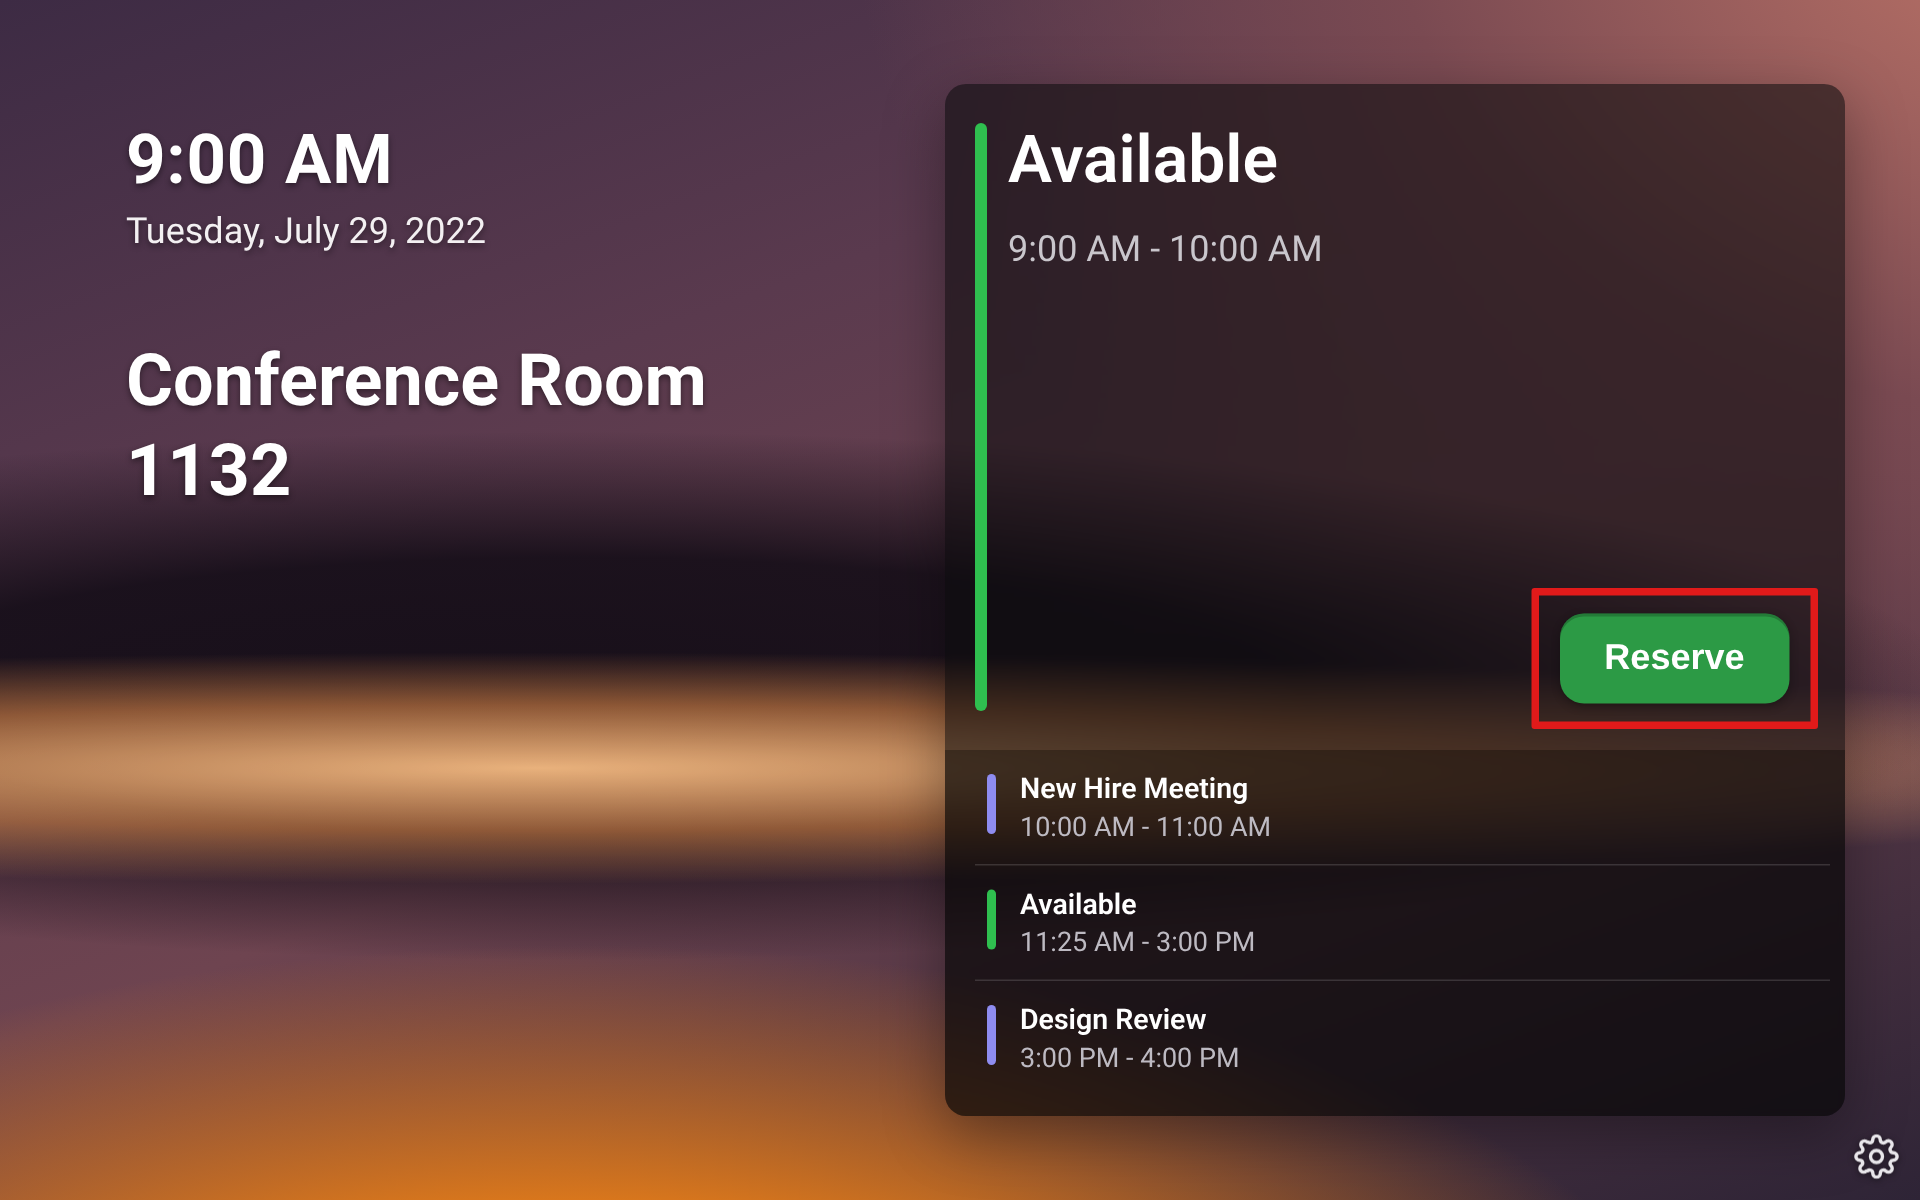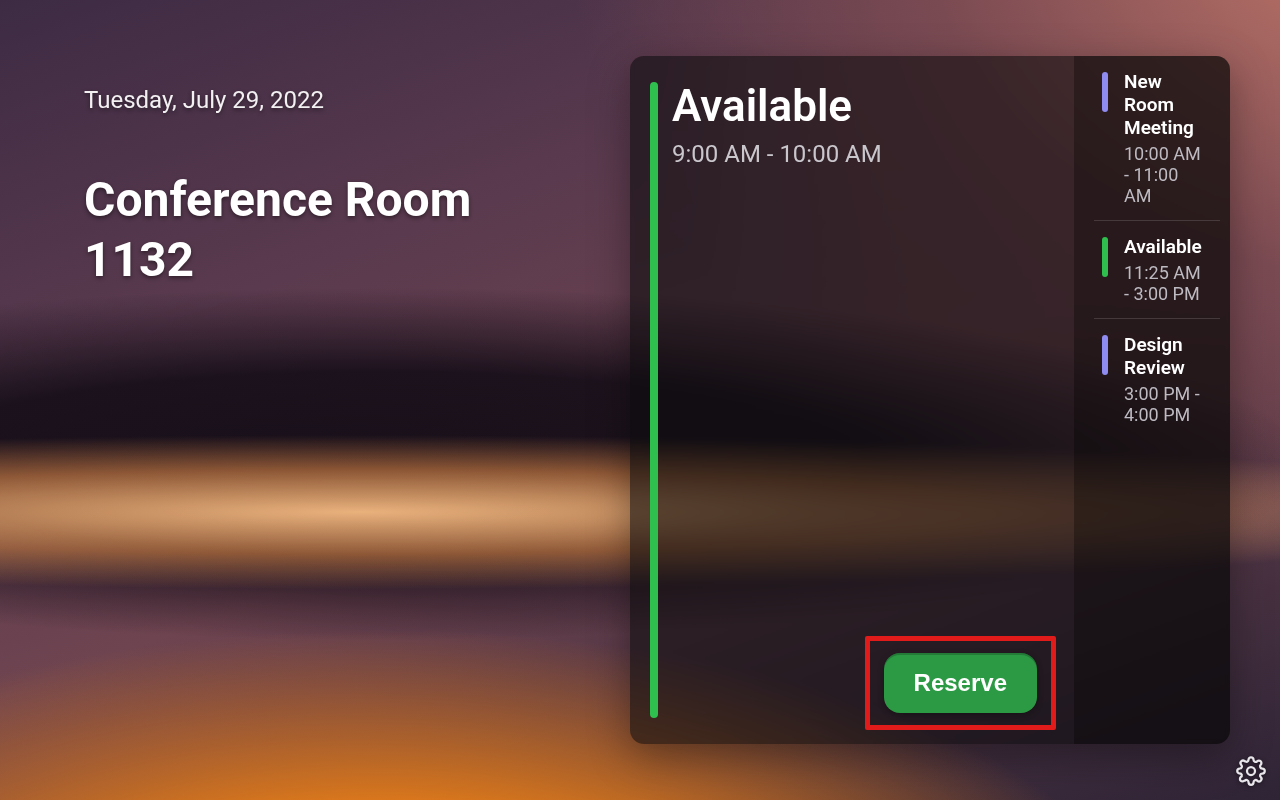--- a/index.html
+++ b/index.html
@@ -39,36 +39,36 @@
   
   .panel {
     position: absolute;
     left: 630px; top: 56px;
     width: 600px; height: 688px;
     border-radius: 14px;
     background: rgba(10,10,12,0.58);
     backdrop-filter: blur(2px);
     box-shadow: 0 12px 40px rgba(0,0,0,0.35);
     overflow: hidden;
-    display: flex; 
+    display: flex; flex-direction: column;
   }
 
   .current-slot {
     position: relative;
     padding: 24px 28px 24px 42px;
     flex: 0 0 444px;
   }
   .current-slot .accent {
     position: absolute; left: 20px; top: 26px; bottom: 26px;
     width: 8px; border-radius: 4px;
   }
   .accent.green  { background: #2fbf4f; }
 
   .slot-title { color: #fff; font-size: 44px; font-weight: 600; }
-  .slot-time  { color: #c9c6cc; font-size: 24px; margin-top: 8px; }
+  .slot-time  { color: #c9c6cc; font-size: 24px; margin-top: 20px; }
 
   .reserve-wrap {
     position: absolute; right: 18px; bottom: 14px;
     border: 5px solid #e11a1a;
     padding: 12px 14px;
     border-radius: 2px;
   }
   .reserve-btn {
     background: #2c9a45;
     color: #fff;
@@ -107,40 +107,41 @@
     filter: drop-shadow(0 1px 2px rgba(0,0,0,0.5));
   }
   .settings svg { width: 100%; height: 100%; }
 </style>
 </head>
 <body>
 
 <div class="wallpaper"></div>
 
 <div class="left-col">
+  <div class="clock-time">9:00 AM</div>
   <div class="clock-date">Tuesday, July 29, 2022</div>
   <div class="room-name">Conference Room 1132</div>
 </div>
 
 <div class="panel">
 
   <div class="current-slot">
     <div class="accent green"></div>
     <div class="slot-title">Available</div>
     <div class="slot-time">9:00 AM - 10:00 AM</div>
 
     <div class="reserve-wrap">
       <button class="reserve-btn">Reserve</button>
     </div>
   </div>
 
   <div class="upcoming">
     <div class="up-item">
       <div class="mini-accent purple" style="background: rgb(142, 140, 240);"></div>
-      <div class="up-title">New Room Meeting</div>
+      <div class="up-title">New Hire Meeting</div>
       <div class="up-time">10:00 AM - 11:00 AM</div>
     </div>
     <div class="up-item">
       <div class="mini-accent green" style="background: rgb(47, 191, 79);"></div>
       <div class="up-title">Available</div>
       <div class="up-time">11:25 AM - 3:00 PM</div>
     </div>
     <div class="up-item">
       <div class="mini-accent purple" style="background: rgb(142, 140, 240);"></div>
       <div class="up-title">Design Review</div>

